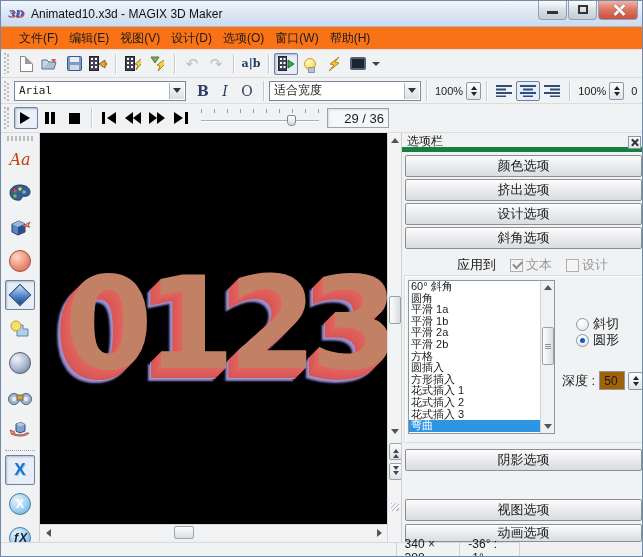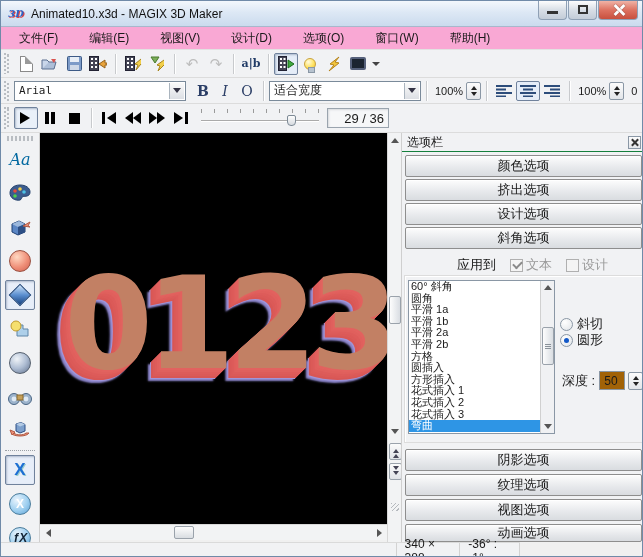--- a/index.html
+++ b/index.html
@@ -18,22 +18,22 @@
   .wbtn { width:29px; height:19px; border:1px solid #8fa0b5; border-top:none; background:linear-gradient(#fdfdfd,#d8dee6 50%,#c3ccd8);
     border-radius:0 0 4px 4px; margin-left:1px; position:relative; }
   .wbtn.close { width:40px; background:linear-gradient(#f0b3a6,#dd7261 50%,#c8503e); }
   .glyph-min { position:absolute; left:8px; bottom:5px; width:11px; height:3px; background:#333; }
   .glyph-restore { position:absolute; left:9px; top:4px; width:10px; height:9px; border:2px solid #333; }
   .glyph-close { position:absolute; left:14px; top:3px; width:12px; height:12px; }
   .glyph-close:before, .glyph-close:after { content:""; position:absolute; left:5px; top:-1px; width:3px; height:14px; background:#fff; box-shadow:0 0 1px #6b2015; }
   .glyph-close:before { transform:rotate(45deg); } .glyph-close:after { transform:rotate(-45deg); }
 
   
-  .menubar { position:absolute; left:0; top:26px; width:100%; height:23px; background:#f9a8d4;
-    border-bottom:1px solid #e2e2e2; display:flex; align-items:center; gap:31px; padding-left:18px; }
+  .menubar { position:absolute; left:0; top:26px; width:100%; height:23px; background:#f97316;
+    border-bottom:1px solid #e2e2e2; display:flex; align-items:center; gap:11px; padding-left:18px; }
   .menu-item { white-space:nowrap; }
 
   
   .tbar { position:absolute; left:0; width:100%; background:#f1f2f4; border-bottom:1px solid #dcdcdc;
     display:flex; align-items:center; }
   #tb1 { top:49px; height:28px; }
   #tb2 { top:77px; height:26px; }
   #tb3 { top:103px; height:29px; }
   .grip { width:5px; height:80%; margin:0 5px 0 3px;
     background:repeating-linear-gradient(180deg,#b9bdc2 0 2px, transparent 2px 4px),
@@ -77,21 +77,21 @@
   .slider .track { position:absolute; left:0; right:0; top:12px; height:2px; background:#aaa; border-bottom:1px solid #fff; }
   .slider .thumb { position:absolute; top:7px; left:86px; width:9px; height:11px; background:linear-gradient(#fdfdfd,#d7dbe0); border:1px solid #7d8a96; border-radius:2px 2px 4px 4px; }
   .framebox { width:62px; height:20px; border:1px solid #9aa4ae; background:#f6f7f8; box-shadow:inset 1px 1px 2px #d7dade;
     display:flex; align-items:center; justify-content:flex-end; padding-right:4px; font-size:13px; }
 
   
   .leftbar { position:absolute; left:0; top:132px; width:39px; height:425px; background:#f1f2f4; border-right:1px solid #cfcfcf; overflow:hidden; }
   .lgrip { height:5px; margin:3px 6px; background:repeating-linear-gradient(90deg,#b9bdc2 0 2px, transparent 2px 4px); }
   .libtn { width:30px; height:30px; margin:3px auto 4px auto; display:flex; align-items:center; justify-content:center; border:1px solid transparent; border-radius:2px; }
   .libtn.pressed { border:1px solid #70829c; background:#e7eef9; box-shadow:inset 1px 1px 2px rgba(70,90,120,.35); }
-  .aa-txt { font:italic 16px "DejaVu Serif", serif; color:#0369a1; }
+  .aa-txt { font:italic 16px "DejaVu Serif", serif; color:#c2410c; }
   .sphere-red { width:22px; height:22px; border-radius:50%; background:radial-gradient(circle at 35% 30%, #ffd9c2, #ef8f78 55%, #cf5f4e); border:1px solid #9a5040; }
   .diamond { width:16px; height:16px; transform:rotate(45deg); background:linear-gradient(135deg,#cfe4f8,#5b8fd0 50%,#17427f); border:1px solid #123a6e; }
   .sphere-tex { width:22px; height:22px; border-radius:50%; background:radial-gradient(circle at 35% 30%, #f0f4f8, #aebdd3 50%, #5f708c); border:1px solid #55606e; }
   .x-txt { font:bold 17px "Liberation Sans", sans-serif; color:#1d6fd4; text-shadow:1px 1px 0 #9cc; }
   .circ { width:22px; height:22px; border-radius:50%; background:radial-gradient(circle at 35% 30%, #eaf4fd, #9fd0f0 55%, #5a9fd4); border:1px solid #4a7c9c;
     display:flex; align-items:center; justify-content:center; font:bold 12px "Liberation Sans", sans-serif; color:#fff; }
   .circ.fx { color:#123; font-style:italic; }
   .lsep { height:1px; margin:4px 4px; border-top:1px dotted #9aa0a6; }
 
   
@@ -116,42 +116,42 @@
   .zoombtn.zu i { border-bottom:4px solid #445; } .zoombtn.zd i { border-top:4px solid #445; }
   .vgrip { position:absolute; left:3px; top:370px; width:8px; height:8px;
     background:repeating-linear-gradient(135deg,#b5b9be 0 1px, transparent 1px 3px); }
   .hscroll { position:absolute; left:39px; top:523px; width:347px; height:16px; background:#f2f3f4; border-top:1px solid #d8d8d8; }
   .hs-left { position:absolute; left:1px; top:1px; width:13px; height:13px; display:flex; align-items:center; justify-content:center; }
   .hs-right { position:absolute; right:1px; top:1px; width:13px; height:13px; display:flex; align-items:center; justify-content:center; }
   .hthumb { position:absolute; left:134px; top:1px; width:20px; height:13px; background:linear-gradient(#fdfdfd,#d9dde2); border:1px solid #9aa2ab; border-radius:2px; }
 
   
   .panel { position:absolute; left:400px; top:132px; width:243px; height:409px; background:#f1f2f4; border-left:1px solid #cfcfcf; }
-  .phead { position:relative; height:19px; border-bottom:1px solid #15803d; display:flex; align-items:center; padding-left:5px; }
+  .phead { position:relative; height:19px; border-bottom:5px solid #15803d; display:flex; align-items:flex-start; padding-left:5px; }
   .pclose { position:absolute; right:3px; top:3px; width:13px; height:13px; border:1px solid #8a97a5; background:linear-gradient(#fcfcfc,#e3e6ea); display:flex; align-items:center; justify-content:center; }
   .pclose:before, .pclose:after { content:""; position:absolute; width:2px; height:9px; background:#333; }
   .pclose:before { transform:rotate(45deg); } .pclose:after { transform:rotate(-45deg); }
   .pbtn3d { position:absolute; left:3px; width:237px; height:22px; border:1px solid #8e8e8e; border-radius:2px;
     background:linear-gradient(#fdfdfd,#e6e8eb 60%, #d9dce0); box-shadow:inset 0 1px 0 #fff;
     display:flex; align-items:center; justify-content:center; font-size:13px; }
   .applyrow { position:absolute; left:0; top:122px; width:243px; height:20px; display:flex; align-items:center; }
   .applylabel { margin-left:55px; font-size:13px; }
   .cb { width:13px; height:13px; border:1px solid #b0b0b0; background:#f4f4f4; margin:0 3px 0 14px; position:relative; }
   .cb.checked:after { content:""; position:absolute; left:2px; top:1px; width:7px; height:4px; border-left:2px solid #8a8a8a; border-bottom:2px solid #8a8a8a; transform:rotate(-45deg); }
   .cblabel { color:#9a9a9a; font-size:13px; }
   .groupbox { position:absolute; left:2px; top:142px; width:239px; height:168px; border:1px solid #dcdcdc; box-shadow:inset 1px 1px 0 #fff; }
   .listbox { position:absolute; left:6px; top:147px; width:147px; height:154px; background:#fff; border:1px solid #8a97a5; overflow:hidden; }
   .lrow { height:11.6px; line-height:11.6px; font-size:11px; padding-left:2px; white-space:nowrap; }
   .lrow.sel { background:#2e95e5; color:#fff; }
   .lsb { position:absolute; right:0; top:0; width:14px; height:100%; background:#f0f1f3; border-left:1px solid #d0d0d0; }
   .lsb .sb-btn { height:12px; }
   .lthumb { position:absolute; left:1px; top:46px; width:12px; height:38px; background:linear-gradient(90deg,#fdfdfd,#d9dde2); border:1px solid #9aa2ab; border-radius:2px;
     display:flex; flex-direction:column; align-items:center; justify-content:center; gap:1px; }
   .lthumb b { width:6px; height:1px; background:#8a929a; display:block; }
-  .radios { position:absolute; left:158px; top:183px; }
+  .radios { position:absolute; left:174px; top:183px; }
   .radiorow { display:flex; align-items:center; height:16px; }
   .rb { width:13px; height:13px; border-radius:50%; border:1px solid #8a97a5; background:radial-gradient(circle at 35% 30%, #fff, #dfe3e7); margin-right:4px; position:relative; }
   .rb.sel:after { content:""; position:absolute; left:3px; top:3px; width:5px; height:5px; border-radius:50%; background:#1258c8; }
   .radiolabel { font-size:13px; }
   .depthrow { position:absolute; left:160px; top:238px; display:flex; align-items:center; }
   .depthlabel { font-size:13px; margin-right:4px; }
   .depthbox { width:26px; height:19px; border:1px solid #8a97a5; background:#a16207; display:flex; align-items:center; padding-left:4px; font-size:12px; margin-right:3px; }
 
   
   .statusbar { position:absolute; left:0; top:541px; width:519px; height:16px; background:#f1f2f4; border-top:1px solid #dadada; display:flex; align-items:center; font-size:12px; }
@@ -543,21 +543,20 @@
     <div class="depthrow">
       <span class="depthlabel">深度 :</span>
       <span class="depthbox">50</span>
       <span class="spinbtn">
           <i class="up"></i>
           <i class="dn"></i>
         </span>
     </div>
 
     <div class="pbtn3d" style="top:316px;">阴影选项</div>
-    <div class="pbtn3d" style="top:341px;">纹理选项</div>
     <div class="pbtn3d" style="top:366px;">视图选项</div>
     <div class="pbtn3d" style="top:391px; height:18px;">动画选项</div>
   </div>
 
   <div class="statusbar">
     <div class="sp sp1"></div>
     <div class="sp sp2">340 × 388</div>
     <div class="sp sp3">-36° : -1°</div>
   </div>
 

